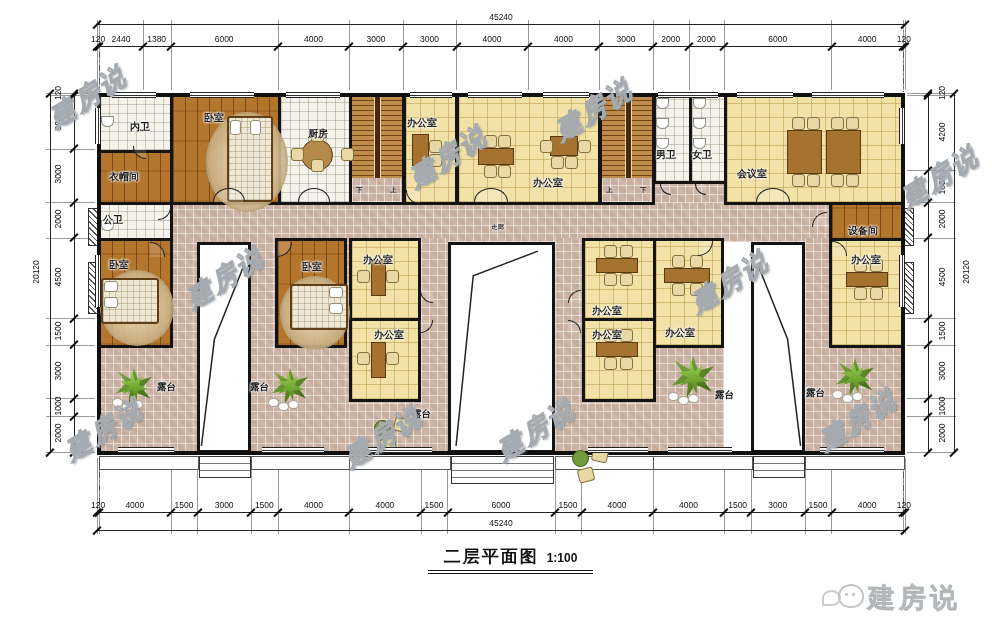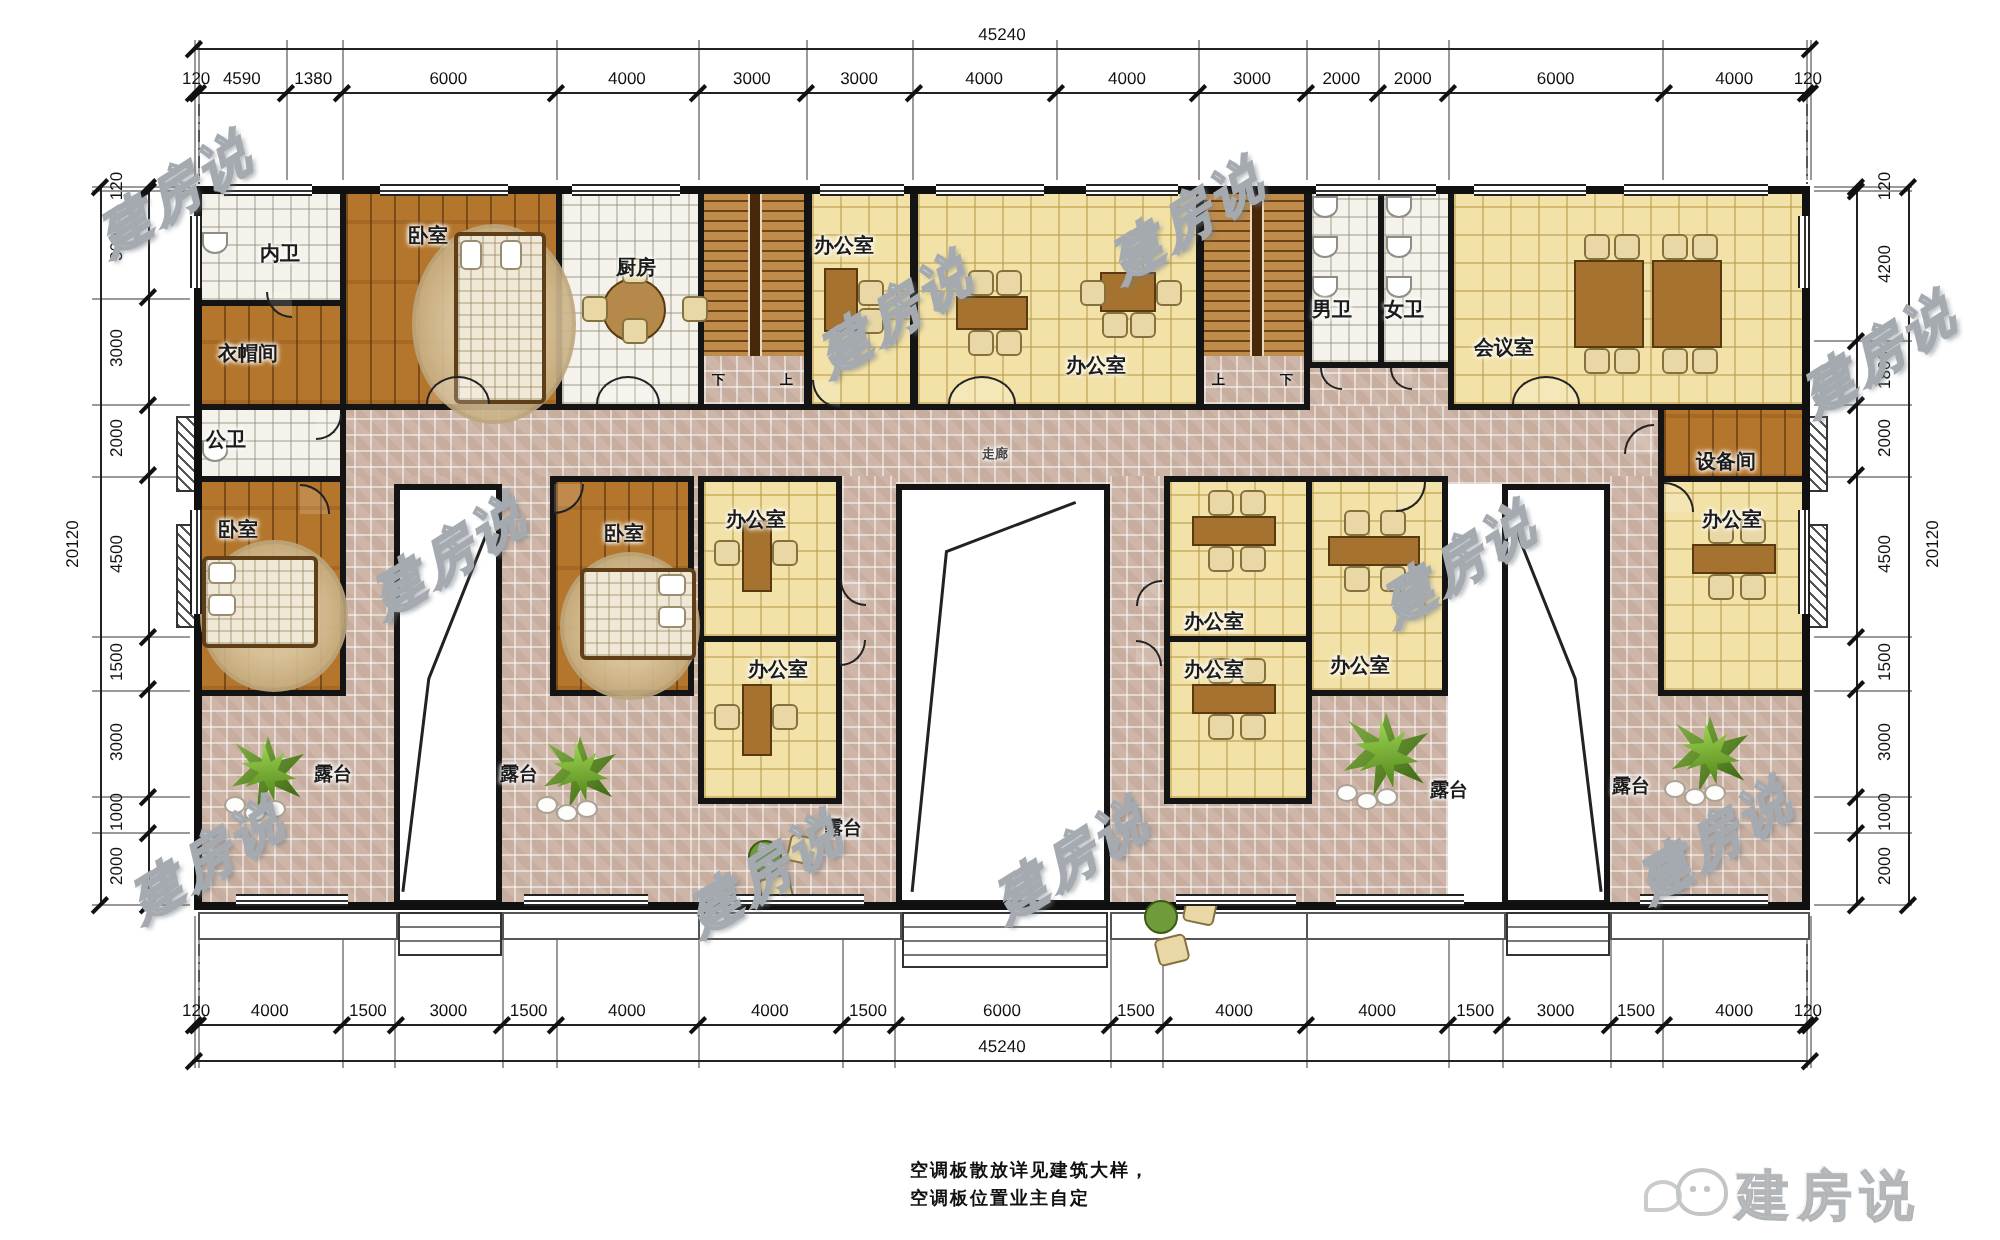--- a/index.html
+++ b/index.html
@@ -175,42 +175,41 @@
   <span class="wm" style="left:405px;top:139px;">建房说</span>
   <span class="wm" style="left:551px;top:92px;">建房说</span>
   <span class="wm" style="left:897px;top:159px;">建房说</span>
   <span class="wm" style="left:182px;top:260px;">建房说</span>
   <span class="wm" style="left:687px;top:264px;">建房说</span>
   <span class="wm" style="left:61px;top:412px;">建房说</span>
   <span class="wm" style="left:340px;top:419px;">建房说</span>
   <span class="wm" style="left:493px;top:412px;">建房说</span>
   <span class="wm" style="left:815px;top:402px;">建房说</span>
 
-  <div class="notes" style="left:455px;top:578px;">
-    <div>空调板散放详见建筑大样，</div>
-    <div>空调板位置业主自定</div>
+  <div class="titleblk" style="left:428px;top:545px;width:165px;">
+    <span class="t1">二层平面图</span><span class="t2">1:100</span>
   </div>
 
   <div class="brand" style="left:822px;top:584px;width:170px;height:34px;">
     <i class="bub"></i>
     <i class="head">
         <b style="left:5px;"></b>
         <b style="left:12px;"></b>
       </i>
     <span class="txt">建房说</span>
   </div>
 <div class="dimline" style="left: 97px; top: 46px; width: 808px; height: 1px;"></div>
     <div class="dimtick" style="left: 96.2px; top: 40.5px;"></div>
     <div class="dimext" style="left: 97px; top: 20px; width: 0.7px; height: 70px;"></div>
     <div class="dimtick" style="left: 98.3432px; top: 40.5px;"></div>
     <div class="dimext" style="left: 99.1432px; top: 20px; width: 0.7px; height: 70px;"></div>
     <div class="dimlab" style="left: 78.0716px; top: 34px; width: 40px;">120</div>
     <div class="dimtick" style="left: 141.922px; top: 40.5px;"></div>
     <div class="dimext" style="left: 142.722px; top: 20px; width: 0.7px; height: 70px;"></div>
-    <div class="dimlab" style="left: 100.933px; top: 34px; width: 40px;">4590</div>
+    <div class="dimlab" style="left: 100.933px; top: 34px; width: 40px;">2440</div>
     <div class="dimtick" style="left: 169.784px; top: 40.5px;"></div>
     <div class="dimext" style="left: 170.584px; top: 20px; width: 0.7px; height: 70px;"></div>
     <div class="dimlab" style="left: 136.653px; top: 34px; width: 40px;">1380</div>
     <div class="dimtick" style="left: 276.946px; top: 40.5px;"></div>
     <div class="dimext" style="left: 277.746px; top: 20px; width: 0.7px; height: 70px;"></div>
     <div class="dimlab" style="left: 204.165px; top: 34px; width: 40px;">6000</div>
     <div class="dimtick" style="left: 348.387px; top: 40.5px;"></div>
     <div class="dimext" style="left: 349.187px; top: 20px; width: 0.7px; height: 70px;"></div>
     <div class="dimlab" style="left: 293.467px; top: 34px; width: 40px;">4000</div>
     <div class="dimtick" style="left: 401.968px; top: 40.5px;"></div>

